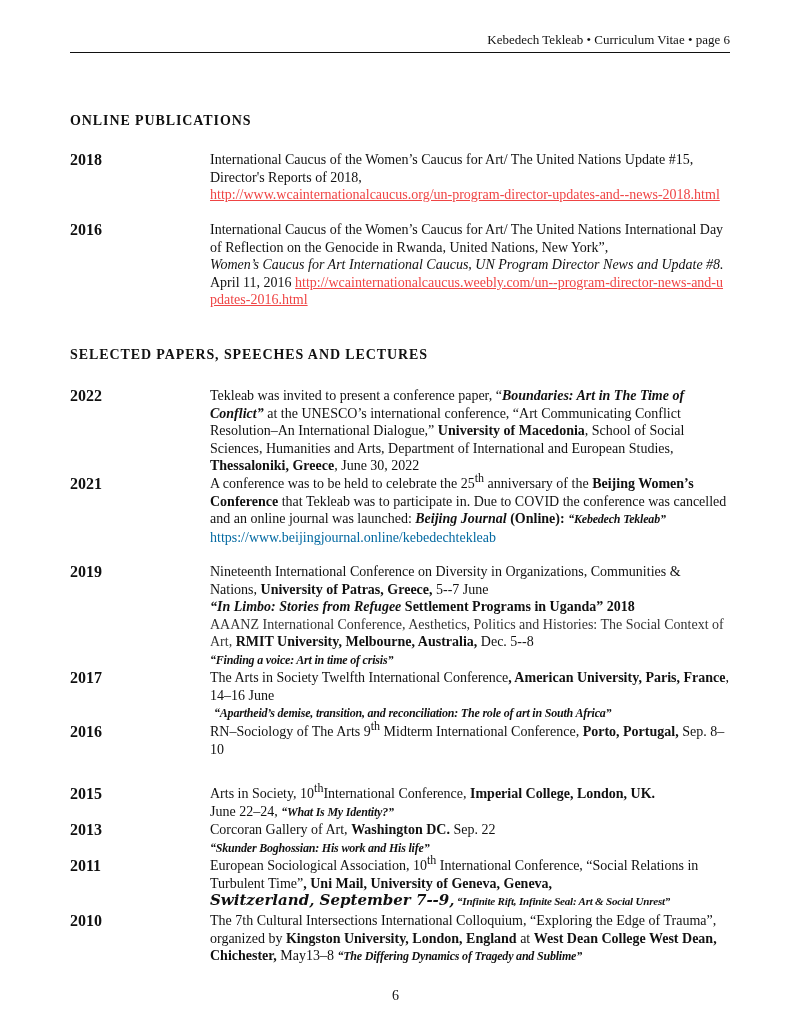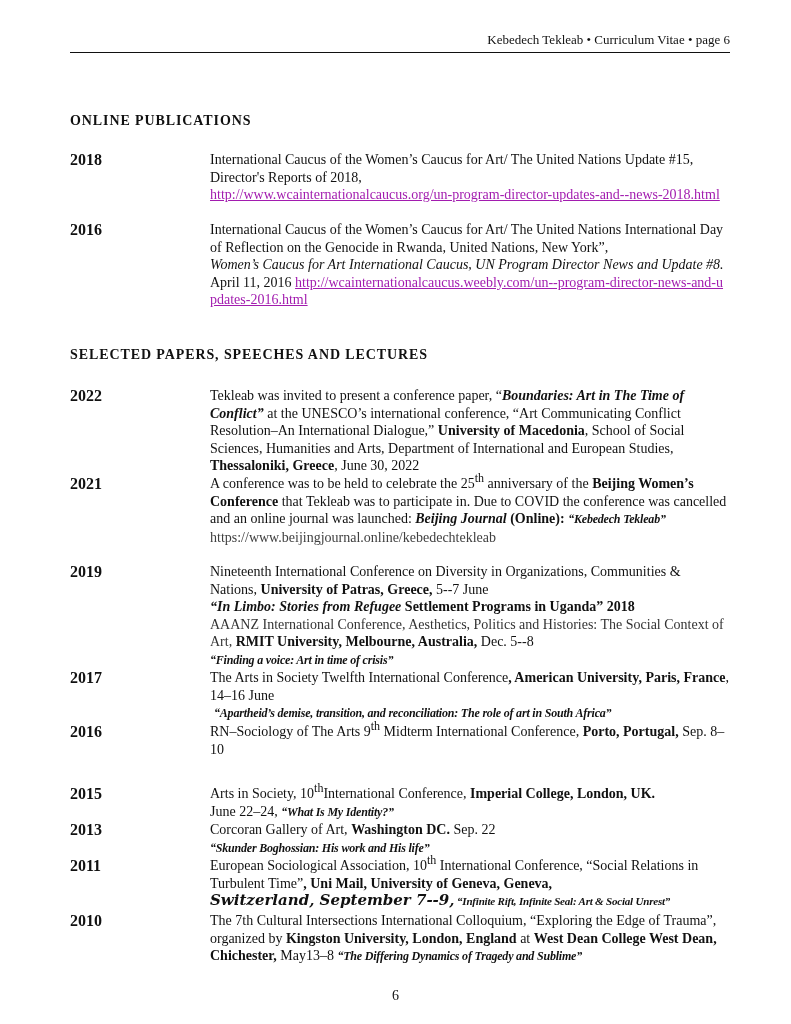--- a/index.html
+++ b/index.html
@@ -9,22 +9,22 @@
             font-size: 13px; padding-bottom: 4px; border-bottom: 1.3px solid #111; }
   .section-title { position: absolute; left: 70px; font-weight: bold; font-size: 14px;
                    letter-spacing: 0.9px; transform: scaleY(1.08); }
   .entry { position: absolute; left: 70px; width: 660px; }
   .year { position: absolute; left: 0; top: 0; font-weight: bold; font-size: 16px; }
   .body { position: absolute; left: 140px; top: 0; width: 520px; font-size: 14px; line-height: 17.6px; }
   .b { font-weight: bold; }
   .i { font-style: italic; }
   .bi { font-weight: bold; font-style: italic; }
   .cond { font-weight: bold; font-style: italic; font-size: 12px; letter-spacing: -0.2px; font-family: Liberation Serif, serif; }
-  .link { color: #a21caf; text-decoration: underline; }
-  .link2 { color: #404040; }
+  .link { color: #ef4444; text-decoration: underline; }
+  .link2 { color: #0369a1; }
   .gray { color: #333; }
   sup { font-size: 12px; line-height: 0; }
   .big { font-family: "DejaVu Serif", serif; font-weight: bold; font-style: italic; font-size: 15px; }
   .pagenum { position: absolute; left: 0; width: 791px; top: 988px; text-align: center; font-size: 14px; }
 </style>
 </head>
 <body>
 
 <div class="header">Kebedech Tekleab • Curriculum Vitae • page 6</div>
 

